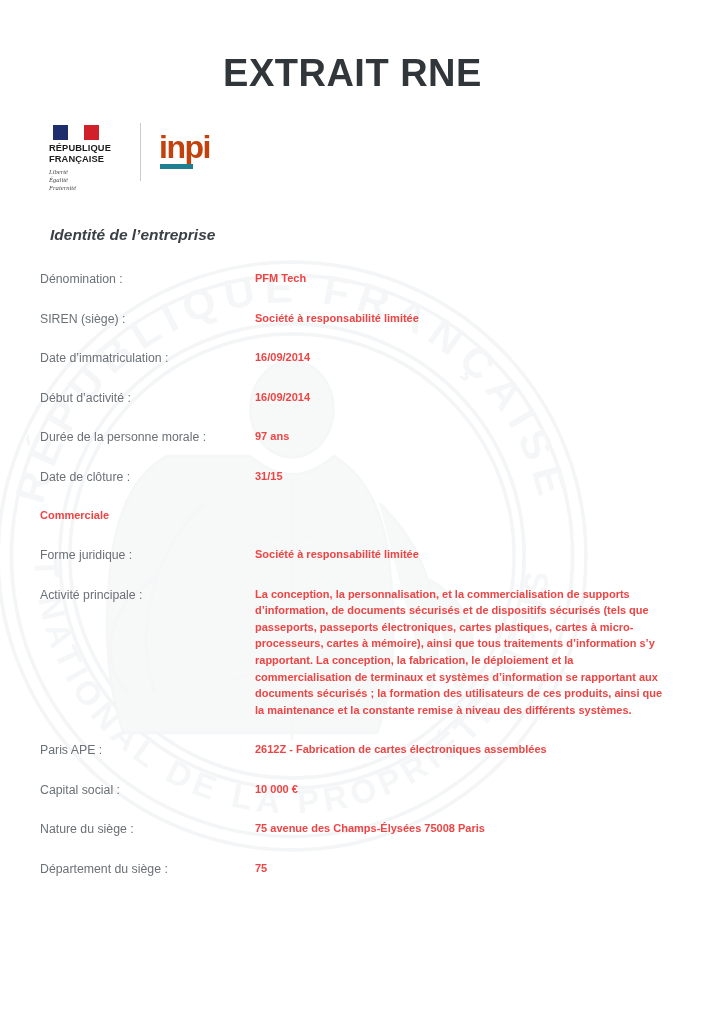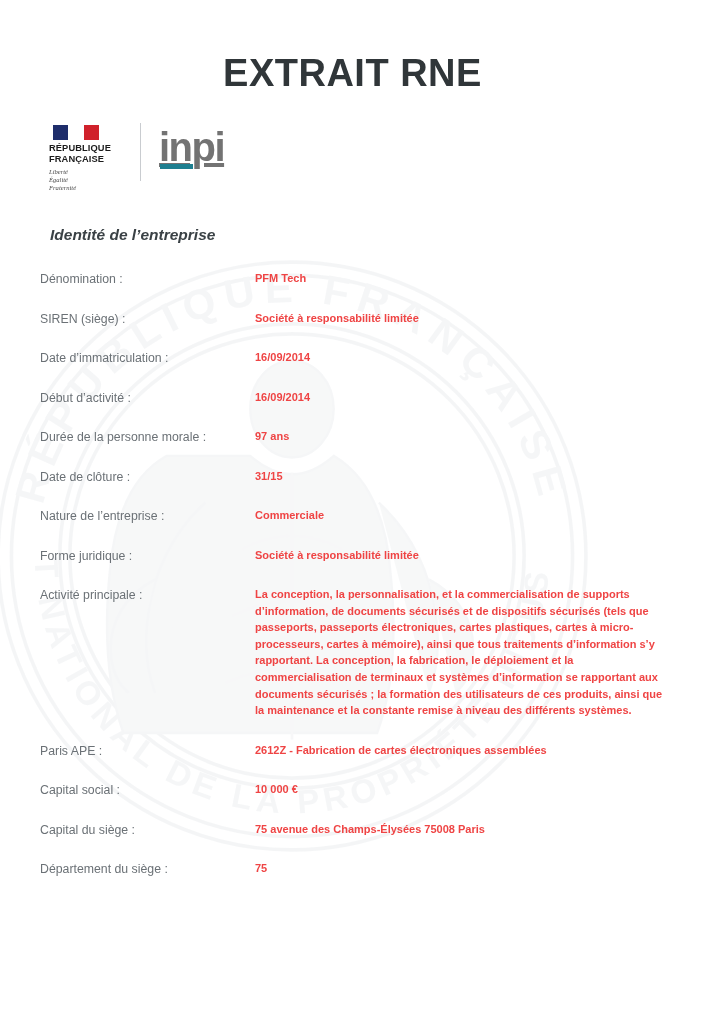--- a/index.html
+++ b/index.html
@@ -91,26 +91,25 @@
     width: 1px;
     height: 58px;
     background: #c9ccd0;
     margin: 0 18px 0 12px;
   }
   .inpi {
     position: relative;
     padding-top: 4px;
   }
   .inpi-word {
-    font-size: 40px;
+    font-size: 32px;
     line-height: 40px;
     font-weight: bold;
-    color: #737373;
+    color: #c2410c;
     letter-spacing: -1.5px;
-    text-decoration: underline;
   }
   .inpi-bar {
     position: absolute;
     left: 1px;
     bottom: -2px;
     width: 33px;
     height: 5px;
     background: #1e7f90;
   }
 
@@ -255,21 +254,20 @@
       <div class="label">Durée de la personne morale :</div>
       <div class="value">97 ans</div>
     </div>
 
     <div class="row">
       <div class="label">Date de clôture :</div>
       <div class="value">31/15</div>
     </div>
 
     <div class="row">
-      <div class="label">Nature de l’entreprise :</div>
       <div class="value">Commerciale</div>
     </div>
 
     <div class="row">
       <div class="label">Forme juridique :</div>
       <div class="value">Société à responsabilité limitée</div>
     </div>
 
     <div class="row tall">
       <div class="label">Activité principale :</div>
@@ -280,21 +278,21 @@
       <div class="label">Paris APE :</div>
       <div class="value">2612Z - Fabrication de cartes électroniques assemblées</div>
     </div>
 
     <div class="row">
       <div class="label">Capital social :</div>
       <div class="value">10 000 €</div>
     </div>
 
     <div class="row">
-      <div class="label">Capital du siège :</div>
+      <div class="label">Nature du siège :</div>
       <div class="value">75 avenue des Champs-Élysées  75008 Paris</div>
     </div>
 
     <div class="row">
       <div class="label">Département du siège :</div>
       <div class="value">75</div>
     </div>
 
   </div>
 

